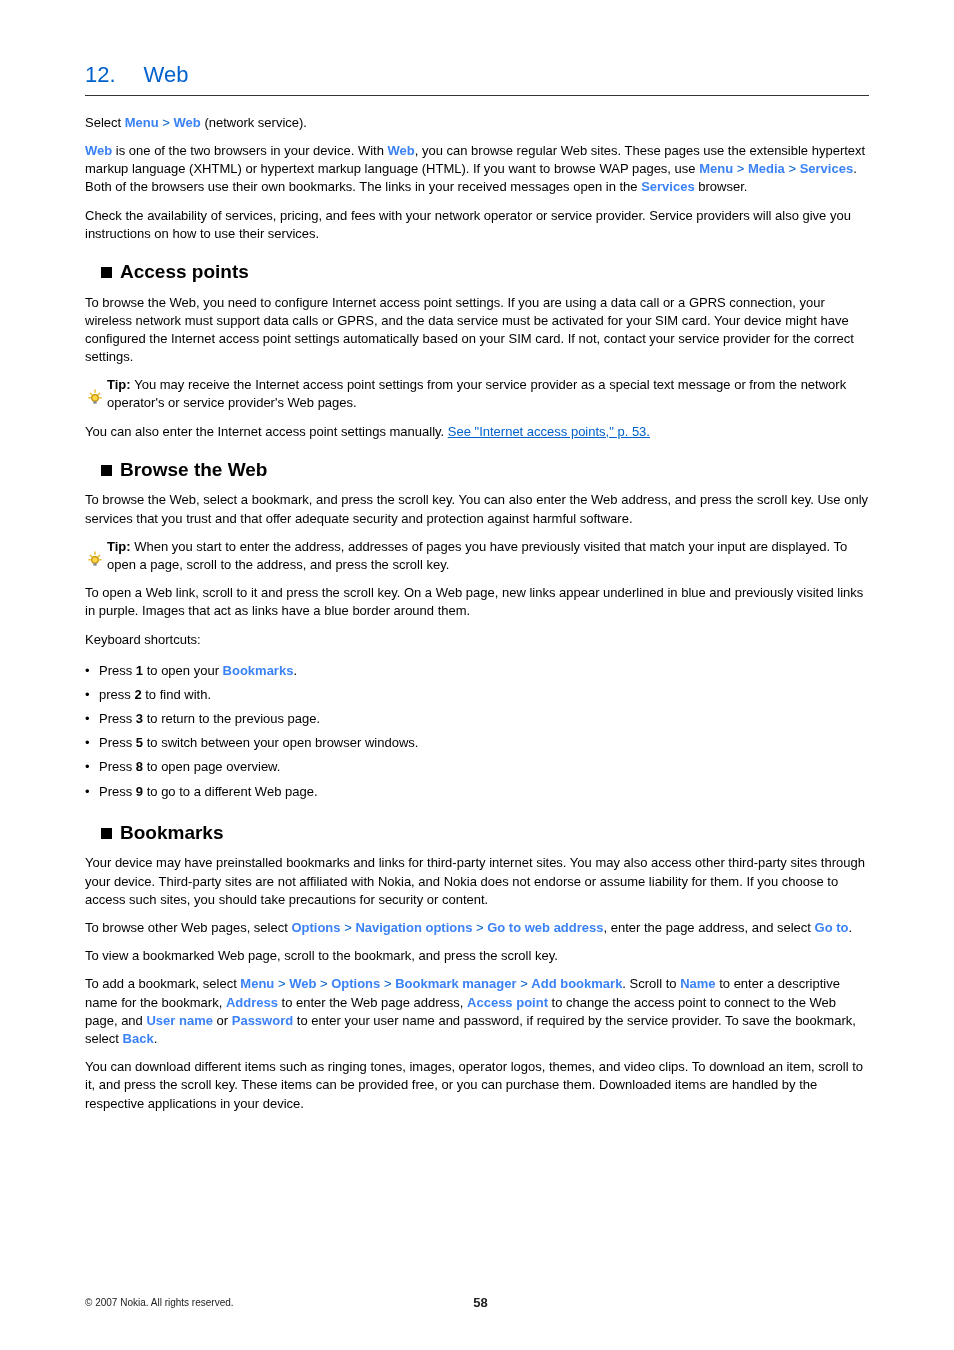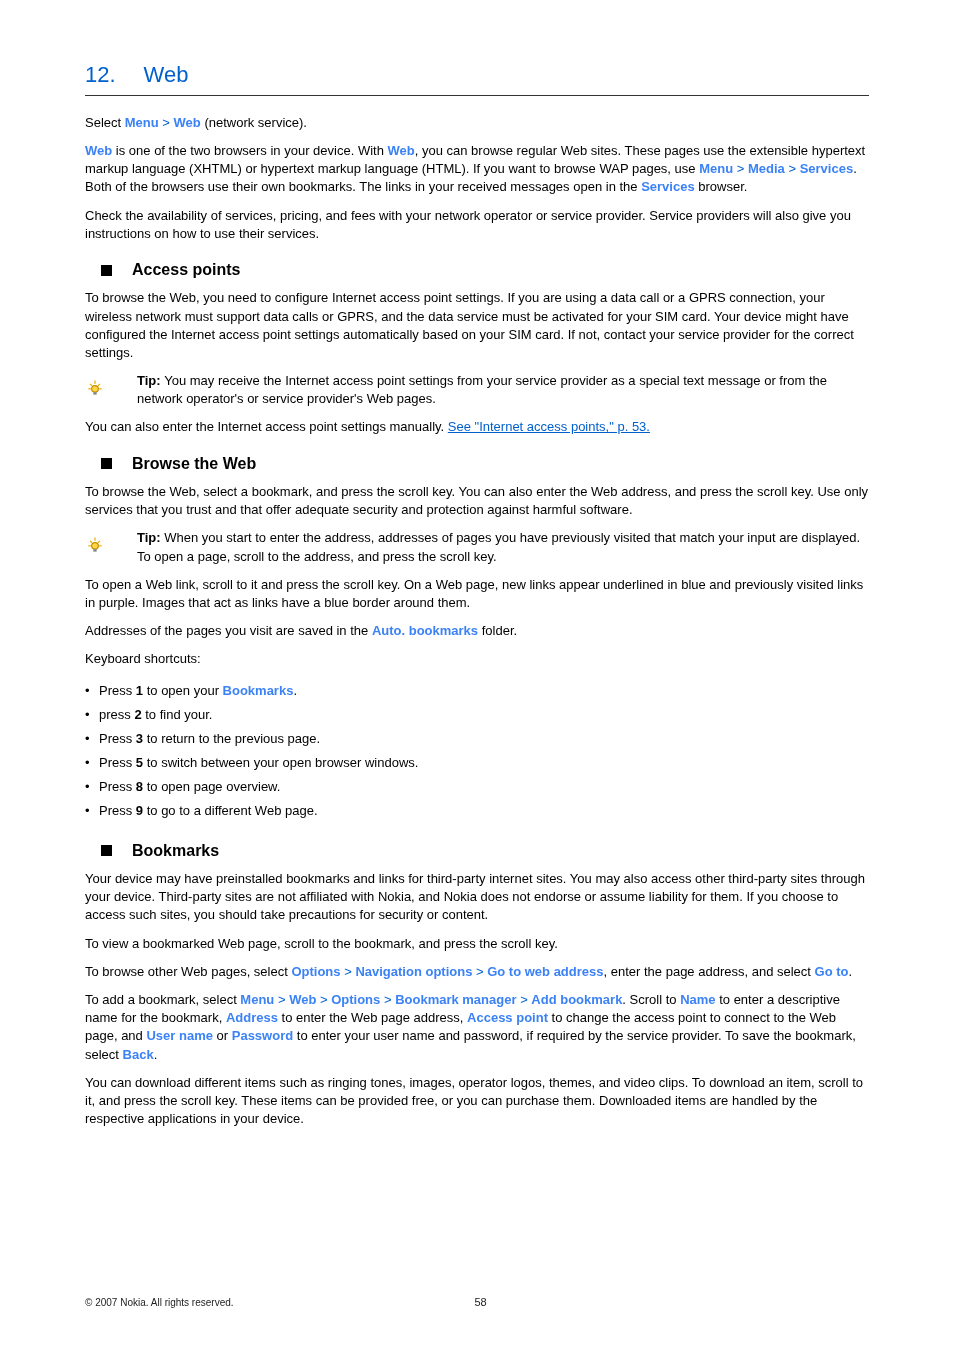--- a/index.html
+++ b/index.html
@@ -33,35 +33,35 @@
     border-top: 1px solid #333;
     margin: 0 0 18px 0;
   }
   p { margin: 0 0 10px 0; }
   .term { color: #3b82f6; font-weight: 600; }
   .gt { color: #0060cc; font-weight: 400; }
   .link { color: #0060cc; text-decoration: underline; }
   .section-head {
     display: flex;
     align-items: center;
-    gap: 20px;
-    font-size: 16px;
+    gap: 8px;
+    font-size: 19px;
     font-weight: 700;
     margin: 16px 0 8px 0;
     padding-left: 16px;
   }
   .sq {
     width: 11px; height: 11px;
     background: #000;
     flex: 0 0 auto;
   }
   .tip-row {
     display: flex;
-    align-items: center;
-    gap: 32px;
+    align-items: flex-end;
+    gap: 2px;
     margin-bottom: 10px;
   }
   .tip-icon { flex: 0 0 auto; width: 20px; margin-top: 1px; color: #e6b000; }
   .tip-body { flex: 1; }
   .bold { font-weight: 700; }
   ul.kb { list-style: none; padding: 0; margin: 0 0 8px 0; }
   ul.kb li { padding: 3px 0 3px 14px; position: relative; }
   ul.kb li::before {
     content: "•";
     position: absolute; left: 0; top: 3px;
@@ -74,22 +74,22 @@
     right: 78px;
     display: flex;
     align-items: center;
     font-size: 10px;
     color: #222;
   }
   .footer .pg {
     position: absolute;
     left: 50%;
     transform: translateX(-50%);
-    font-weight: 400;
-    font-size: 11px;
+    font-weight: 700;
+    font-size: 13px;
   }
 </style>
 </head>
 <body>
 
 <div class="page">
 
   <div class="title-row">
     <span class="num">12.</span>
     <span class="txt">Web</span>
@@ -155,55 +155,52 @@
         </g>
         <rect x="10" y="17" width="4" height="3" fill="#888"></rect>
       </svg>
     </span>
     <div class="tip-body">
       <span class="bold">Tip: </span><span>When you start to enter the address, addresses of pages you have previously visited that match your input are displayed. To open a page, scroll to the address, and press the scroll key.</span>
     </div>
   </div>
 
   <p>To open a Web link, scroll to it and press the scroll key. On a Web page, new links appear underlined in blue and previously visited links in purple. Images that act as links have a blue border around them.</p>
-  <p>
-    <span>Addresses of the pages you visit are saved in the </span><span class="term">Auto. bookmarks</span><span> folder.</span>
-  </p>
   <p>Keyboard shortcuts:</p>
 
   <ul class="kb">
     <li>
       <span>Press </span><span class="bold">1</span><span> to open your </span><span class="term">Bookmarks</span><span>.</span>
     </li>
     <li>
-      <span>press </span><span class="bold">2</span><span> to find your.</span>
+      <span>press </span><span class="bold">2</span><span> to find with.</span>
     </li>
     <li>
       <span>Press </span><span class="bold">3</span><span> to return to the previous page.</span>
     </li>
     <li>
       <span>Press </span><span class="bold">5</span><span> to switch between your open browser windows.</span>
     </li>
     <li>
       <span>Press </span><span class="bold">8</span><span> to open page overview.</span>
     </li>
     <li>
       <span>Press </span><span class="bold">9</span><span> to go to a different Web page.</span>
     </li>
   </ul>
 
   <div class="section-head">
     <span class="sq"></span>
     <span>Bookmarks</span>
   </div>
   <p>Your device may have preinstalled bookmarks and links for third-party internet sites. You may also access other third-party sites through your device. Third-party sites are not affiliated with Nokia, and Nokia does not endorse or assume liability for them. If you choose to access such sites, you should take precautions for security or content.</p>
+  <p>
+    <span>To browse other Web pages, select </span><span class="term">Options</span><span class="gt"> &gt; </span><span class="term">Navigation options</span><span class="gt"> &gt; </span><span class="term">Go to web address</span><span>, enter the page address, and select </span><span class="term">Go to</span><span>.</span>
+  </p>
   <p>To view a bookmarked Web page, scroll to the bookmark, and press the scroll key.</p>
-  <p>
-    <span>To browse other Web pages, select </span><span class="term">Options</span><span class="gt"> &gt; </span><span class="term">Navigation options</span><span class="gt"> &gt; </span><span class="term">Go to web address</span><span>, enter the page address, and select </span><span class="term">Go to</span><span>.</span>
-  </p>
   <p>
     <span>To add a bookmark, select </span><span class="term">Menu</span><span class="gt"> &gt; </span><span class="term">Web</span><span class="gt"> &gt; </span><span class="term">Options</span><span class="gt"> &gt; </span><span class="term">Bookmark manager</span><span class="gt"> &gt; </span><span class="term">Add bookmark</span><span>. Scroll to </span><span class="term">Name</span><span> to enter a descriptive name for the bookmark, </span><span class="term">Address</span><span> to enter the Web page address, </span><span class="term">Access point</span><span> to change the access point to connect to the Web page, and </span><span class="term">User name</span><span> or </span><span class="term">Password</span><span> to enter your user name and password, if required by the service provider. To save the bookmark, select </span><span class="term">Back</span><span>.</span>
   </p>
 
   <p>You can download different items such as ringing tones, images, operator logos, themes, and video clips. To download an item, scroll to it, and press the scroll key. These items can be provided free, or you can purchase them. Downloaded items are handled by the respective applications in your device.</p>
 
   <div class="footer">
     <span>© 2007 Nokia. All rights reserved.</span>
     <span class="pg">58</span>
   </div>

